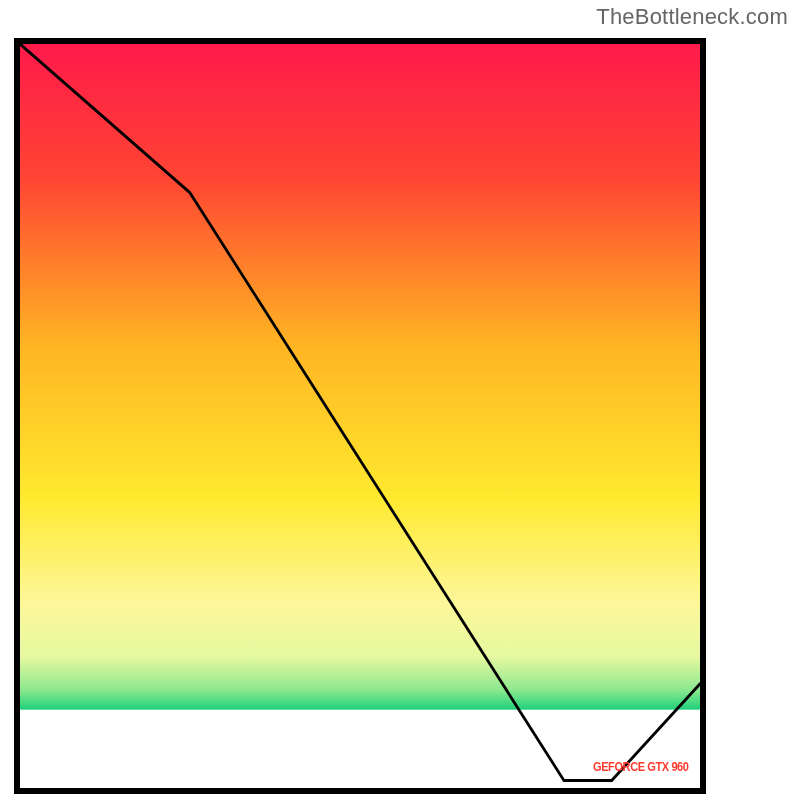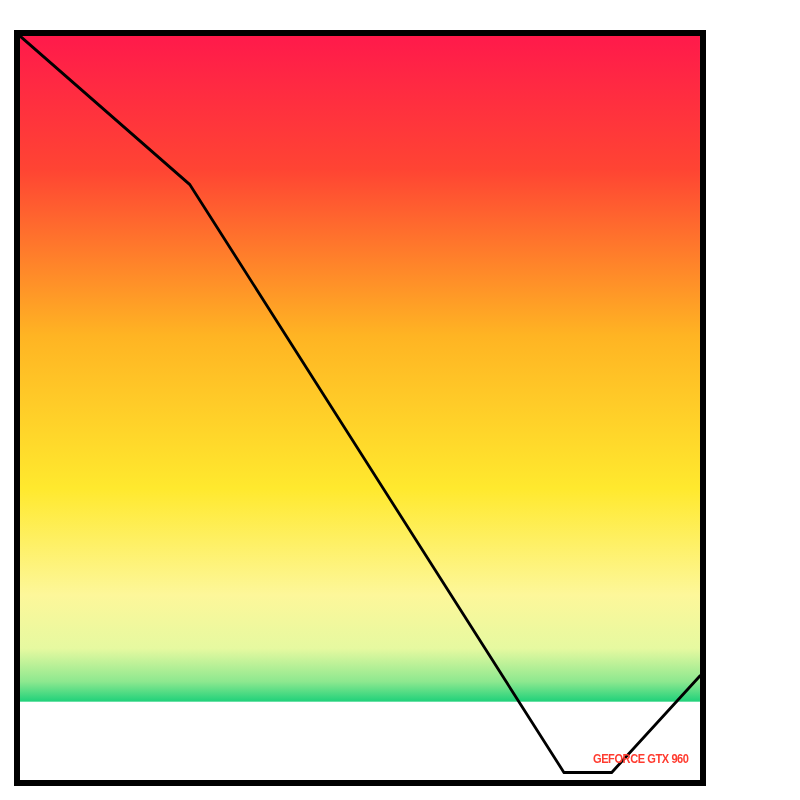--- a/index.html
+++ b/index.html
@@ -21,21 +21,21 @@
     top: 4px;
     right: 12px;
     font-size: 22px;
     color: #666666;
     font-weight: 500;
     letter-spacing: 0.2px;
   }
   .plot-frame {
     position: absolute;
     left: 14px;
-    top: 30px;
+    top: 38px;
     width: 692px;
     height: 756px;
     border: 6px solid #000000;
     box-sizing: border-box;
     overflow: hidden;
   }
   .gradient-bg {
     position: absolute;
     inset: 0;
   }
@@ -54,20 +54,21 @@
     white-space: nowrap;
     transform: scaleX(0.85);
     transform-origin: left center;
   }
 </style>
 </head>
 <body>
 
 <div class="stage">
 
+  <div class="attribution">TheBottleneck.com</div>
 
   <div class="plot-frame">
 
     <svg class="gradient-bg" viewBox="0 0 760 744" preserveAspectRatio="none">
       <defs>
         <linearGradient id="bg-grad" x1="0" y1="0" x2="0" y2="1">
             <stop offset="0%" stop-color="#ff1a4b"></stop>
             <stop offset="20%" stop-color="#ff4433"></stop>
             <stop offset="45%" stop-color="#ffb423"></stop>
             <stop offset="68%" stop-color="#ffe92e"></stop>

